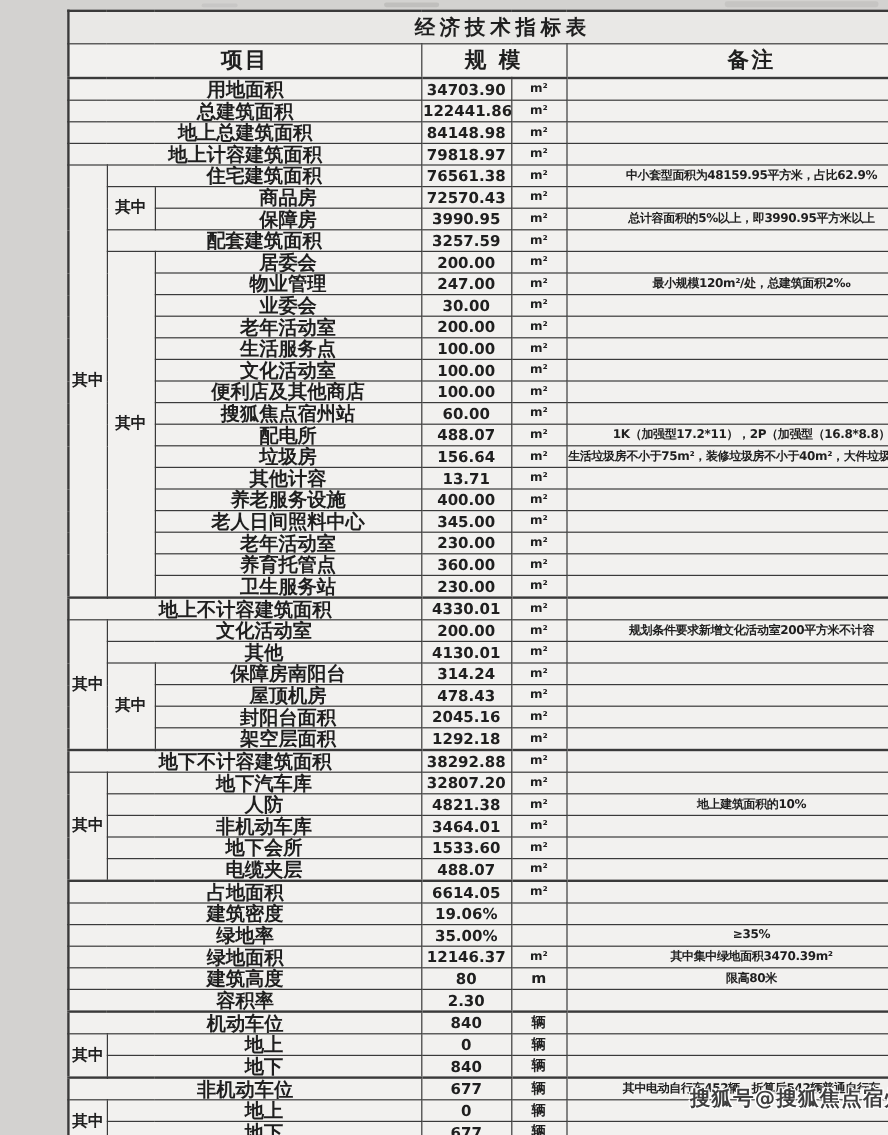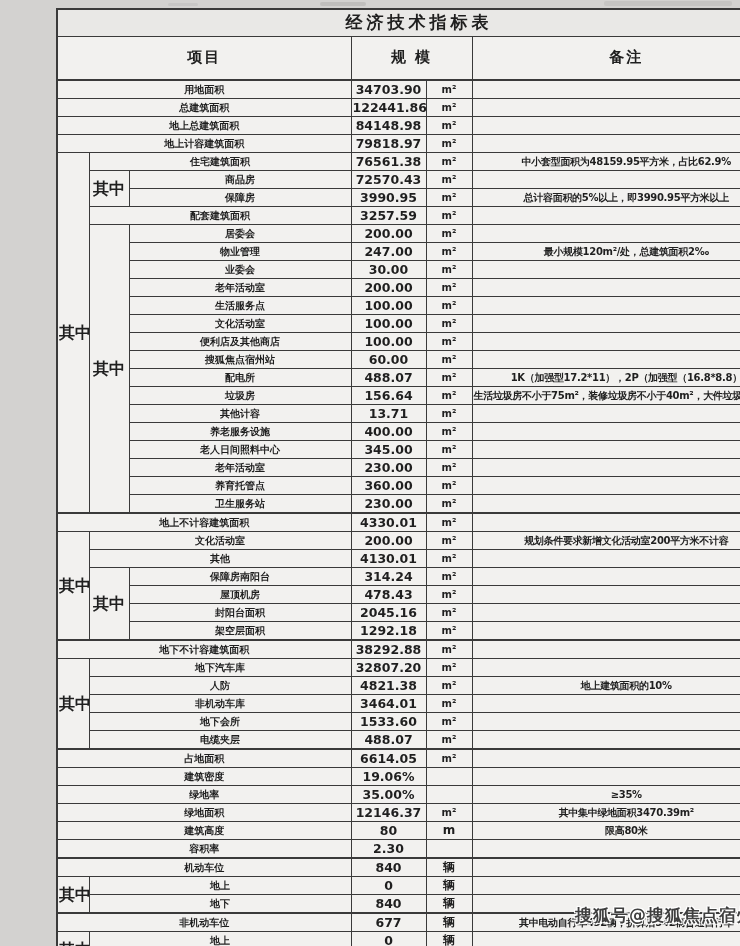--- a/index.html
+++ b/index.html
@@ -20,25 +20,25 @@
     color:#1f1f1f; font-weight:bold;
   }
   .tbl th, .tbl td {
     border:1px solid #3a3a3a; padding:0 1px; text-align:center;
     vertical-align:middle; overflow:hidden; white-space:nowrap;
   }
   .title-cell {
     height:27px; font-size:17px; letter-spacing:4px;
     background:#e9e8e6; border-bottom:2px solid #3a3a3a;
   }
-  tr.hdr th { height:44px; font-size:15px; letter-spacing:2px; border-bottom:2px solid #3a3a3a; }
+  tr.hdr th { height:29px; font-size:18px; letter-spacing:2px; border-bottom:2px solid #3a3a3a; }
   tbody td { height:18px; line-height:17px; font-size:12px; }
   tbody tr.sect > td { border-top:2px solid #3a3a3a;text-align:center; }
-  td.gcell { font-size:16px; letter-spacing:0; }
-  td.lcell { font-size:10px; }
+  td.gcell { font-size:13px; letter-spacing:0; }
+  td.lcell { font-size:16px; }
   td.vcell { font-size:12.5px; letter-spacing:0; }
   td.ucell { font-size:12px; }
   td.ucell.sq { font-size:10px; }
   td.ncell { font-size:10px; letter-spacing:-0.3px; }
 
   .watermark {
     position:absolute; top:904px; right:15px;
     font-size:17px; font-weight:bold; letter-spacing:1px; color:#3f3f3f;
     text-shadow:-1px -1px 0 #fff, 1px -1px 0 #fff, -1px 1px 0 #fff, 1px 1px 0 #fff, 0 0 2px #fff;
   }

